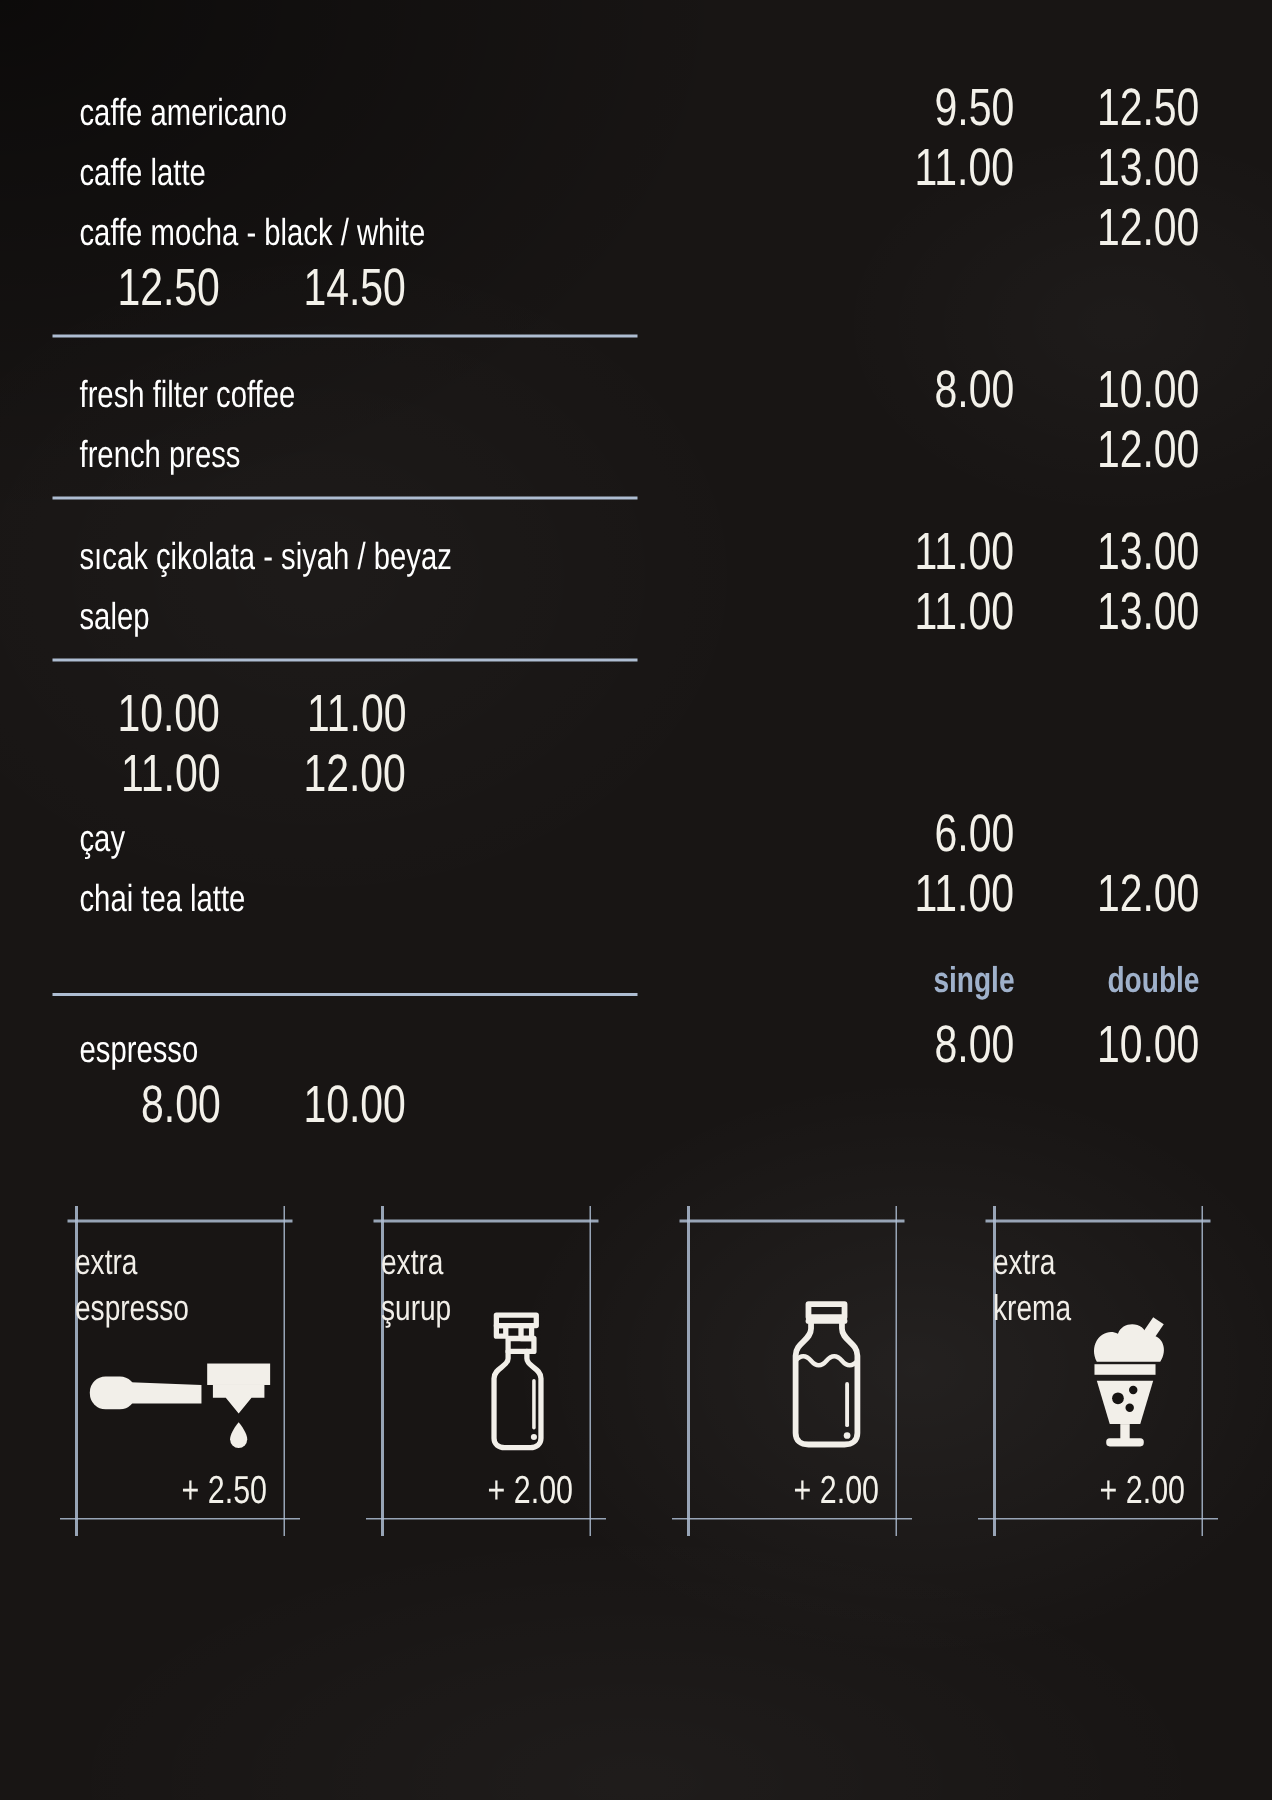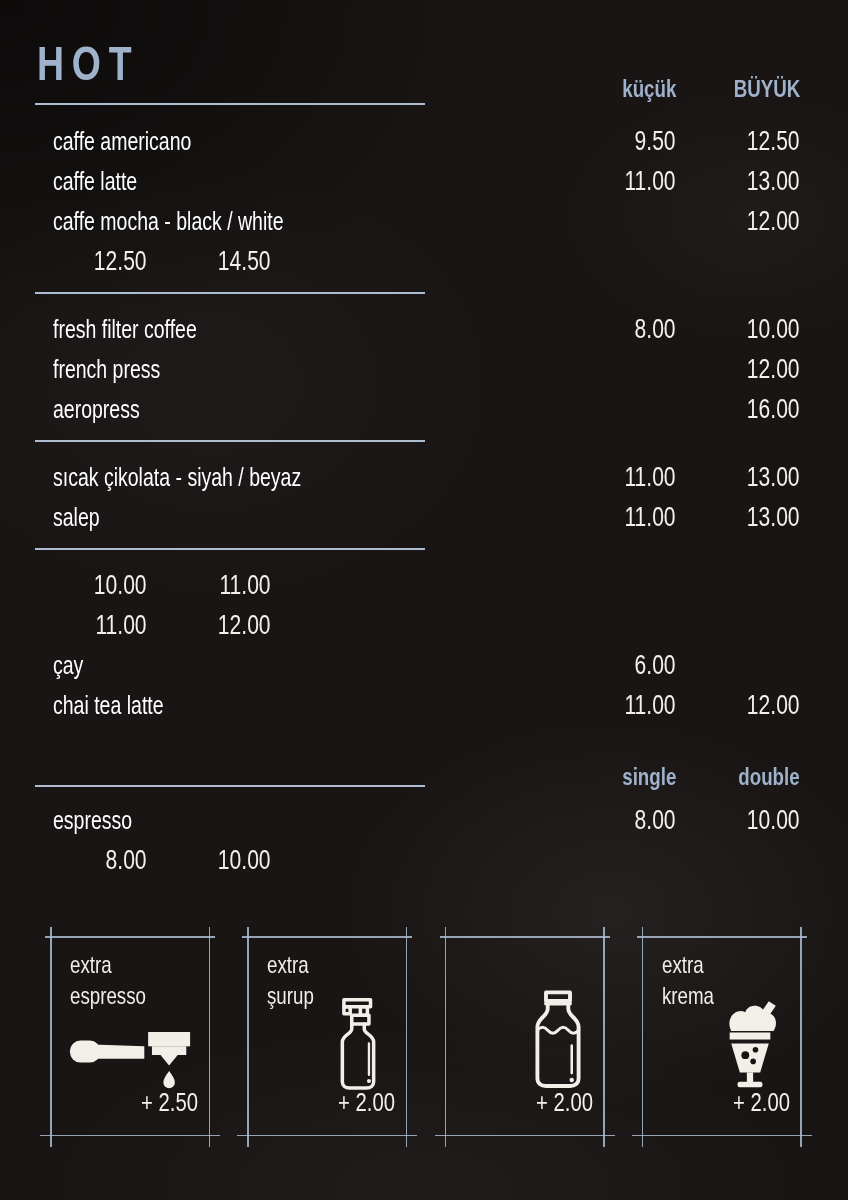--- a/index.html
+++ b/index.html
@@ -31,61 +31,52 @@
   .underline { height:2px; background:var(--line); margin-top:12px; }
   .head-spacer { flex:1; }
   .col-head-s, .col-head-l { font-size:24px; font-weight:bold; color:var(--accent); text-align:right; padding-bottom:2px; }
   .col-head-s { width:112px; }
   .col-head-l { width:124px; }
 
   
   #menu-body { margin-top:16px; }
   .menu-row { display:flex; align-items:baseline; line-height:40px; height:40px; }
   .item-name { flex:1; font-size:25px; padding-left:18px; color:#ffffff; }
-  .price-s, .price-l { font-size:27px; text-align:right; color:#f3f1ea; }
+  .price-s, .price-l { font-size:35px; text-align:right; color:#f3f1ea; }
   .price-s { width:112px; }
   .price-l { width:124px; }
 
   .divider-row { display:flex; align-items:flex-end; margin:11px 0 15px 0; }
   .divider-line { width:390px; height:2px; background:var(--line); }
-  .divider-row.with-headers { margin-top:32px; margin-bottom:13px; }
+  .divider-row.with-headers { margin-top:18px; margin-bottom:13px; }
   .divider-row.with-headers .col-head-s,
   .divider-row.with-headers .col-head-l { position:relative; top:6px; }
 
   
   #extras {
     margin-top:56px; margin-left:15px; width:752px; height:200px;
     display:flex; justify-content:space-between;
   }
-  .extra-box { position:relative; width:160px; height:200px; padding:13px 20px; }
+  .extra-box { position:relative; width:140px; height:200px; padding:13px 0; }
   .fl { position:absolute; background:var(--line); opacity:0.85; }
   .fl-top    { top:0;    left:-5px;  right:-5px;  height:1.5px; }
   .fl-bottom { bottom:0; left:-10px; right:-10px; height:1.5px; }
   .fl-left   { left:0;   top:-9px;   bottom:-11px; width:1.5px; }
   .fl-right  { right:0;  top:-9px;   bottom:-11px; width:1.5px; }
   .extra-title { font-size:24px; line-height:31px; color:#f1eee8; }
-  .extra-price { position:absolute; right:12px; bottom:18px; font-size:26px; color:#f3f1ea; }
+  .extra-price { position:absolute; right:12px; bottom:4px; font-size:26px; color:#f3f1ea; }
   .extra-icon-slot { position:absolute; left:0; right:0; bottom:44px; text-align:center; }
   .extra-icon-slot.shift-right { text-align:right; padding-right:16px; }
   svg.extra-icon { display:inline-block; vertical-align:bottom; }
 </style>
 </head>
 <body>
 
 <div class="page">
 
-  <header class="menu-header">
-    <div class="title-block">
-      <h1><span class="cnd">HOT</span></h1>
-      <div class="underline"></div>
-    </div>
-    <div class="head-spacer"></div>
-    <div class="col-head-s"><span class="cnd-r">küçük</span></div>
-    <div class="col-head-l"><span class="cnd-r">BÜYÜK</span></div>
-  </header>
 
   <main id="menu-body">
       <div class="menu-row">
         <div class="item-name"><span class="cnd">caffe americano</span></div>
         <div class="price-s"><span class="cnd-r">9.50</span></div>
         <div class="price-l"><span class="cnd-r">12.50</span></div>
       </div>
       <div class="menu-row">
         <div class="item-name"><span class="cnd">caffe latte</span></div>
         <div class="price-s"><span class="cnd-r">11.00</span></div>
@@ -104,25 +95,20 @@
       </div>
       <div class="menu-row">
         <div class="item-name"><span class="cnd">fresh filter coffee</span></div>
         <div class="price-s"><span class="cnd-r">8.00</span></div>
         <div class="price-l"><span class="cnd-r">10.00</span></div>
       </div>
       <div class="menu-row">
         <div class="item-name"><span class="cnd">french press</span></div>
         <div class="price-s"><span class="cnd-r"></span></div>
         <div class="price-l"><span class="cnd-r">12.00</span></div>
-      </div>
-      <div class="menu-row">
-        <div class="item-name"><span class="cnd">aeropress</span></div>
-        <div class="price-s"><span class="cnd-r"></span></div>
-        <div class="price-l"><span class="cnd-r">16.00</span></div>
       </div>
       <div class="divider-row">
         <div class="divider-line"></div>
       </div>
       <div class="menu-row">
         <div class="item-name"><span class="cnd">sıcak çikolata - siyah / beyaz</span></div>
         <div class="price-s"><span class="cnd-r">11.00</span></div>
         <div class="price-l"><span class="cnd-r">13.00</span></div>
       </div>
       <div class="menu-row">

